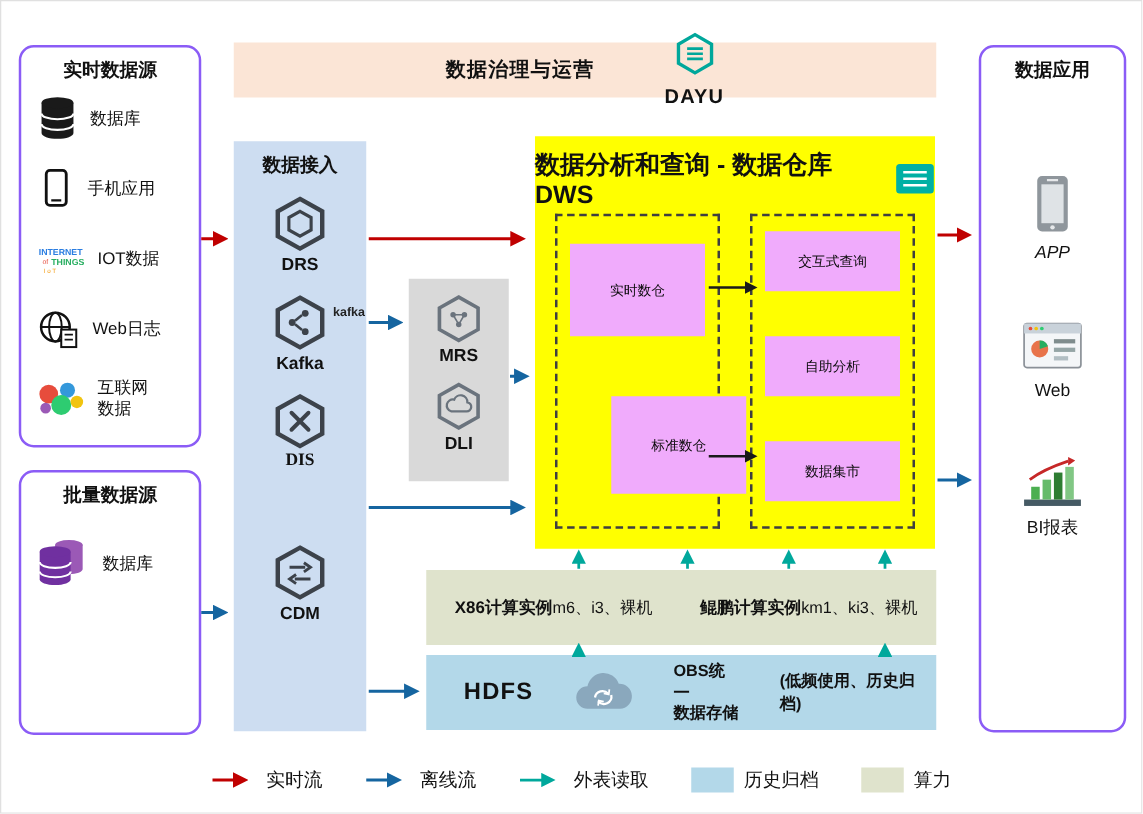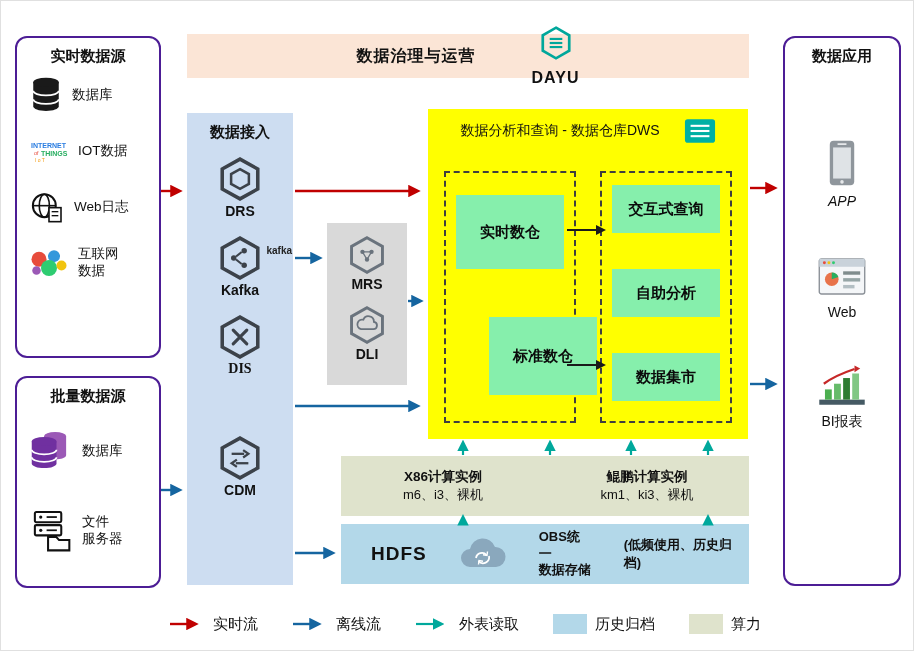--- a/index.html
+++ b/index.html
@@ -1,20 +1,20 @@
 <!DOCTYPE html>
 <html><head>
 <meta charset="utf-8">
 <style>
   *{margin:0;padding:0;box-sizing:border-box;}
   html,body{background:#fff;}
   body{font-family:"Liberation Sans","DejaVu Sans",sans-serif;color:#111;}
   .stage{position:relative;width:914px;height:651px;background:#fff;border:1px solid #e0e0e0;overflow:hidden;}
 
-  .panel{position:absolute;background:#fff;border:2px solid #4c1d95;border-radius:12px;}
+  .panel{position:absolute;background:#fff;border:2px solid #8b5cf6;border-radius:12px;}
   .panel-title{font-weight:bold;font-size:15px;text-align:center;padding-top:9px;}
 
   .src-item{display:flex;align-items:center;gap:9px;padding-left:12px;}
   .src-label{font-size:13.5px;white-space:pre-line;line-height:1.25;}
 
   
   .rt-panel{left:14px;top:35px;width:146px;height:322px;}
   .rt-panel .src-item{height:54px;margin-top:2px;}
   .rt-panel .src-item:first-of-type{margin-top:5px;}
   .batch-panel{left:14px;top:375px;width:146px;height:212px;}
@@ -31,34 +31,34 @@
   .ingest .panel-title{padding-top:10px;}
   .svc-row{position:relative;width:100%;display:flex;flex-direction:column;align-items:center;}
   .svc-label{font-weight:bold;font-size:14px;margin-top:1px;}
   .kafka-badge{position:absolute;right:1px;top:10px;font-size:10px;font-weight:bold;color:#222;}
 
   
   .mid-box{position:absolute;left:326px;top:222px;width:80px;height:162px;background:#d9d9d9;display:flex;flex-direction:column;align-items:center;padding-top:12px;gap:13px;}
 
   
   .dws{position:absolute;left:427px;top:108px;width:320px;height:330px;background:#ffff00;}
-  .dws-title{display:flex;align-items:center;justify-content:center;gap:24px;padding-top:9px;font-weight:normal;font-size:14px;}
+  .dws-title{display:flex;align-items:center;justify-content:center;gap:24px;padding-top:9px;font-weight:bold;font-size:20px;}
   .dash{position:absolute;top:62px;width:132px;height:252px;border:2px dashed #3f3f3f;}
   .dash-left{left:16px;}
   .dash-right{left:172px;}
-  .green-box{position:absolute;left:10px;width:108px;background:#86efac;display:flex;align-items:center;justify-content:center;font-weight:bold;font-size:15px;color:#0b0b0b;}
+  .green-box{position:absolute;left:10px;width:108px;background:#f0abfc;display:flex;align-items:center;justify-content:center;font-weight:normal;font-size:11px;color:#0b0b0b;}
   .gb-rt{top:22px;height:74px;}
   .gb-std{top:144px;height:78px;margin-left:33px;}
   .gb-q{top:12px;height:48px;}
   .gb-a{top:96px;height:48px;}
   .gb-m{top:180px;height:48px;}
 
   
   .compute{position:absolute;left:340px;top:455px;width:408px;height:60px;background:#dfe3cc;display:flex;}
-  .compute-half{flex:1;display:flex;flex-direction:column;align-items:center;justify-content:center;line-height:1.35;}
+  .compute-half{flex:1;display:flex;flex-direction:row;align-items:center;justify-content:center;line-height:1.35;}
   .compute-title{font-weight:bold;font-size:13.5px;}
   .compute-sub{font-size:13px;}
   .hdfs{position:absolute;left:340px;top:523px;width:408px;height:60px;background:#b3d8e9;display:flex;align-items:center;padding-left:30px;gap:31px;}
   .hdfs-label{font-weight:bold;font-size:19px;letter-spacing:1px;}
   .obs-label{font-weight:bold;font-size:13px;white-space:pre-line;line-height:1.3;}
   .obs-note{font-weight:bold;font-size:13px;}
 
   
   .apps-panel{left:782px;top:35px;width:118px;height:550px;display:flex;flex-direction:column;align-items:center;}
   .app-item{display:flex;flex-direction:column;align-items:center;gap:5px;}
@@ -104,20 +104,27 @@
     <div class="panel-title">实时数据源</div>
     <div class="src-item">
       <svg class="icon" width="34" height="38" viewBox="0 0 24 26">
         <path d="M3 4 v17 c0 1.9 4 3.3 9 3.3 s9 -1.4 9 -3.3 V4" fill="#1a1a1a"></path>
         <ellipse cx="12" cy="4" rx="9" ry="3.2" fill="#1a1a1a"></ellipse>
         <path d="M3 10 c0 1.9 4 3.3 9 3.3 s9 -1.4 9 -3.3 M3 16 c0 1.9 4 3.3 9 3.3 s9 -1.4 9 -3.3" stroke="#fff" stroke-width="1.2" fill="none"></path>
       </svg>
       <span class="src-label">数据库</span>
     </div>
     <div class="src-item">
+      <svg class="icon" width="32" height="36" viewBox="0 0 24 26">
+        <rect x="6" y="2" width="12" height="21" rx="2.2" fill="none" stroke="#111" stroke-width="1.7"></rect>
+        <line x1="9" y1="20" x2="15" y2="20" stroke="#111" stroke-width="1.4"></line>
+      </svg>
+      <span class="src-label">手机应用</span>
+    </div>
+    <div class="src-item">
       <svg class="icon" width="40" height="28" viewBox="0 0 40 26">
         <text x="2" y="10" font-size="7" font-weight="bold" fill="#2a7de1">INTERNET</text>
         <text x="5" y="17" font-size="5.5" fill="#e74c3c">of</text>
         <text x="12" y="18" font-size="7" font-weight="bold" fill="#27ae60">THINGS</text>
         <text x="6" y="24" font-size="5" fill="#f39c12">I o T</text>
       </svg>
       <span class="src-label">IOT数据</span>
     </div>
     <div class="src-item">
       <svg class="icon" width="36" height="32" viewBox="0 0 26 24">
@@ -149,33 +156,20 @@
       <svg class="icon" width="44" height="46" viewBox="0 0 32 30">
         <g transform="translate(8,0)">
           <path d="M3 4 v14 c0 1.7 3.6 3 8 3 s8 -1.3 8 -3 V4" fill="#9b59b6"></path>
           <ellipse cx="11" cy="4" rx="8" ry="2.8" fill="#9b59b6"></ellipse>
         </g>
         <path d="M2 8 v16 c0 1.9 4 3.4 9 3.4 s9 -1.5 9 -3.4 V8" fill="#7030a0"></path>
         <ellipse cx="11" cy="8" rx="9" ry="3.2" fill="#7030a0"></ellipse>
         <path d="M2 14 c0 1.9 4 3.4 9 3.4 s9 -1.5 9 -3.4 M2 19.5 c0 1.9 4 3.4 9 3.4 s9 -1.5 9 -3.4" stroke="#fff" stroke-width="1.2" fill="none"></path>
       </svg>
       <span class="src-label">数据库</span>
-    </div>
-    <div class="src-item">
-      <svg class="icon" width="44" height="44" viewBox="0 0 30 30">
-        <rect x="4" y="2" width="18" height="7" rx="1" stroke="#111" fill="#fff" stroke-width="1.4"></rect>
-        <rect x="4" y="11" width="18" height="7" rx="1" stroke="#111" fill="#fff" stroke-width="1.4"></rect>
-        <circle cx="8" cy="5.5" r="1.1" fill="#111"></circle>
-          <circle cx="8" cy="14.5" r="1.1" fill="#111"></circle>
-        <line x1="12" y1="5.5" x2="19" y2="5.5" stroke="#111" stroke-width="1.2"></line>
-        <line x1="12" y1="14.5" x2="19" y2="14.5" stroke="#111" stroke-width="1.2"></line>
-        <path d="M13 19 h5.5 l2 2.2 h7 v7 H13 z" fill="#fff" stroke="#111" stroke-width="1.4"></path>
-      </svg>
-      <span class="src-label">文件
-服务器</span>
     </div>
   </div>
 
   <div class="ingest">
     <div class="panel-title">数据接入</div>
     <div class="svc-row" style="margin-top:14px;">
       <svg class="icon" width="46" height="46" viewBox="0 0 44 44">
         <polygon points="22,3 39,12.5 39,31.5 22,41 5,31.5 5,12.5" fill="none" stroke="#3c424a" stroke-width="3.4"></polygon>
         <polygon points="22,12.5 30.5,17.25 30.5,26.75 22,31.5 13.5,26.75 13.5,17.25" fill="none" stroke="#3c424a" stroke-width="2.4"></polygon>
       </svg>

